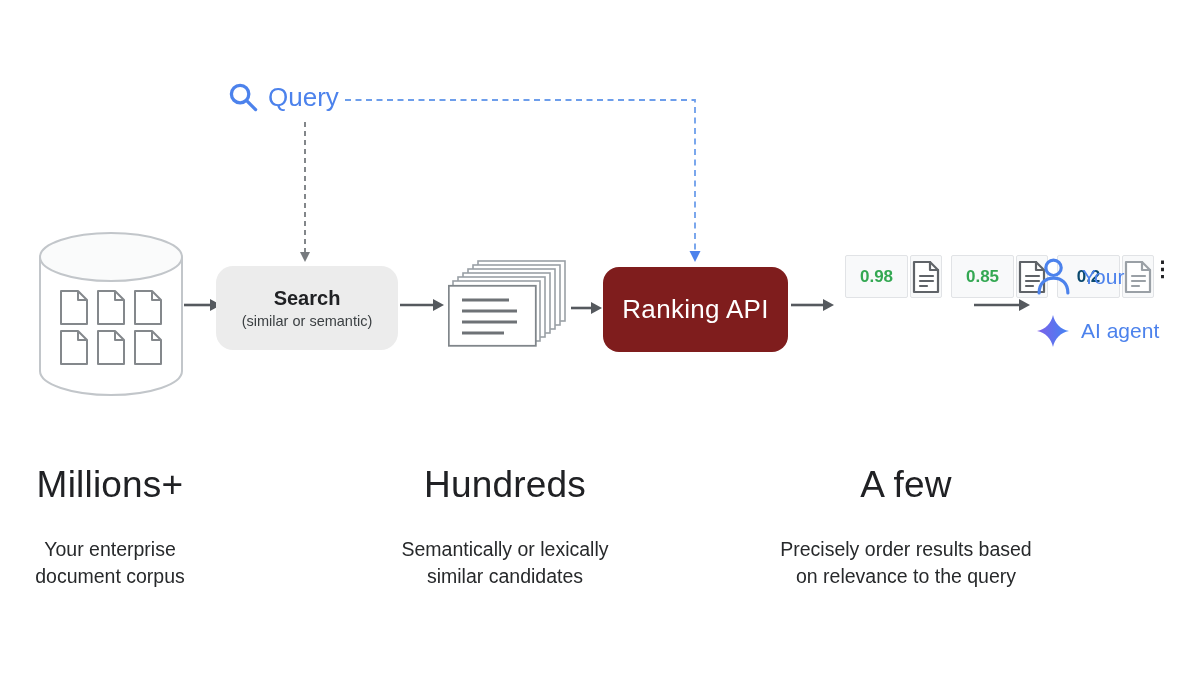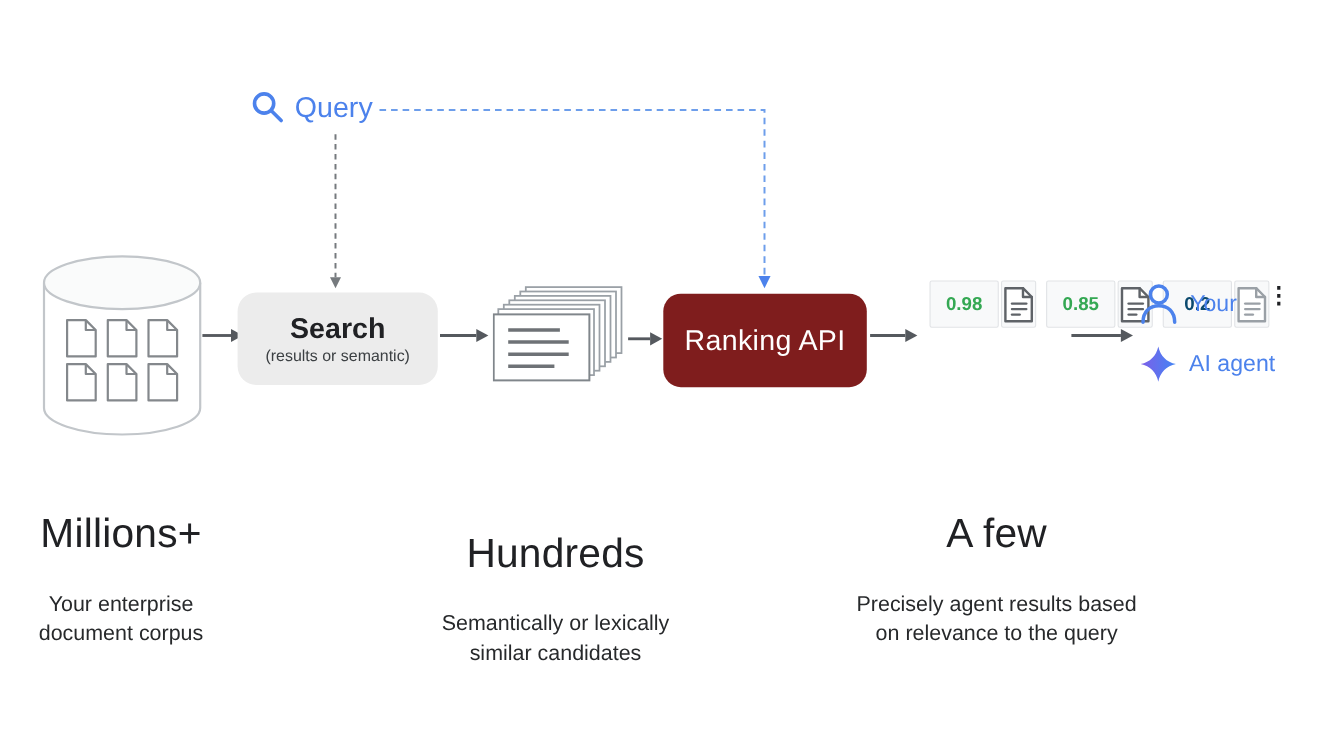--- a/index.html
+++ b/index.html
@@ -13,21 +13,21 @@
   
   .query-group{left:228px;top:82px;display:flex;align-items:center;gap:9px;
     color:#4c82ec;font-size:26px;font-weight:500;}
 
   
   .db-group{left:38px;top:231px;}
 
   
   .search-box{left:216px;top:266px;width:182px;height:84px;background:#ececec;
     border-radius:17px;display:flex;flex-direction:column;align-items:center;justify-content:center;}
-  .search-title{font-size:26px;font-weight:600;color:#202124;line-height:1.15;}
+  .search-title{font-size:20px;font-weight:600;color:#202124;line-height:1.15;}
   .search-sub{font-size:14.5px;color:#3c4043;margin-top:3px;}
 
   
   .stack-group{left:448px;top:260px;}
 
   
   .ranking-box{left:603px;top:267px;width:185px;height:85px;background:#7f1d1d;
     border-radius:16px;display:flex;align-items:center;justify-content:center;}
   .ranking-label{color:#ffffff;font-size:26px;font-weight:500;letter-spacing:0.3px;}
 
@@ -49,21 +49,21 @@
   .consumers{left:1036px;top:258px;}
   .consumer-row{display:flex;align-items:center;gap:11px;color:#4c82ec;
     font-size:21px;font-weight:500;}
   .consumer-row + .consumer-row{margin-top:19px;}
 
   
   .caption{position:absolute;text-align:center;color:#202124;}
   .caption-heading{font-size:37px;font-weight:400;line-height:1.05;letter-spacing:0.2px;}
   .caption-sub{margin-top:31px;font-size:19.5px;line-height:1.4;white-space:pre-line;color:#27292b;}
   .caption-1{left:0;top:466px;width:220px;}
-  .caption-2{left:355px;top:484px;width:300px;}
+  .caption-2{left:355px;top:466px;width:300px;}
   .caption-3{left:741px;top:466px;width:330px;}
 </style>
 </head>
 <body>
 
 <div class="canvas">
 
   <svg class="connector-layer" width="1200" height="675" viewBox="0 0 1200 675">
     <g>
       <line x1="305" y1="122" x2="305" y2="252" stroke="#767a7e" stroke-width="1.8" stroke-dasharray="5 4"></line>
@@ -119,21 +119,21 @@
         <path d="M60,100 h17 l9,9 v24 h-26 z"></path>
           <path d="M77,100 v9 h9" fill="none"></path>
         <path d="M97,100 h17 l9,9 v24 h-26 z"></path>
           <path d="M114,100 v9 h9" fill="none"></path>
       </g>
     </svg>
   </div>
 
   <div class="abs search-box">
     <div class="search-title">Search</div>
-    <div class="search-sub">(results or semantic)</div>
+    <div class="search-sub">(similar or semantic)</div>
   </div>
 
   <div class="abs stack-group">
     <svg width="122" height="97" viewBox="0 0 122 97">
       <g fill="#ffffff" stroke="#9aa0a6" stroke-width="1.6">
         <rect x="30" y="1" width="87" height="60"></rect>
         <rect x="25" y="5" width="87" height="60"></rect>
         <rect x="20" y="9" width="87" height="60"></rect>
         <rect x="15" y="13" width="87" height="60"></rect>
         <rect x="10" y="17" width="87" height="60"></rect>
@@ -232,17 +232,17 @@
     <div class="caption-sub">Your enterprise
 document corpus</div>
   </div>
   <div class="caption caption-2">
     <div class="caption-heading">Hundreds</div>
     <div class="caption-sub">Semantically or lexically
 similar candidates</div>
   </div>
   <div class="caption caption-3">
     <div class="caption-heading">A few</div>
-    <div class="caption-sub">Precisely agent results based
+    <div class="caption-sub">Precisely order results based
 on relevance to the query</div>
   </div>
 
 </div>
 
 </body></html>

